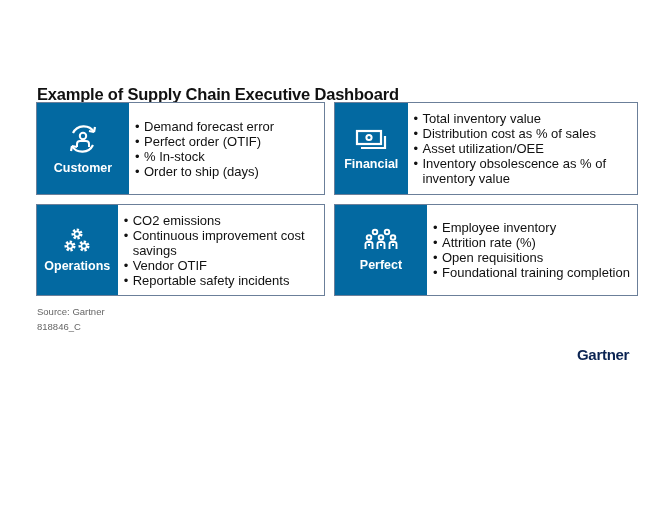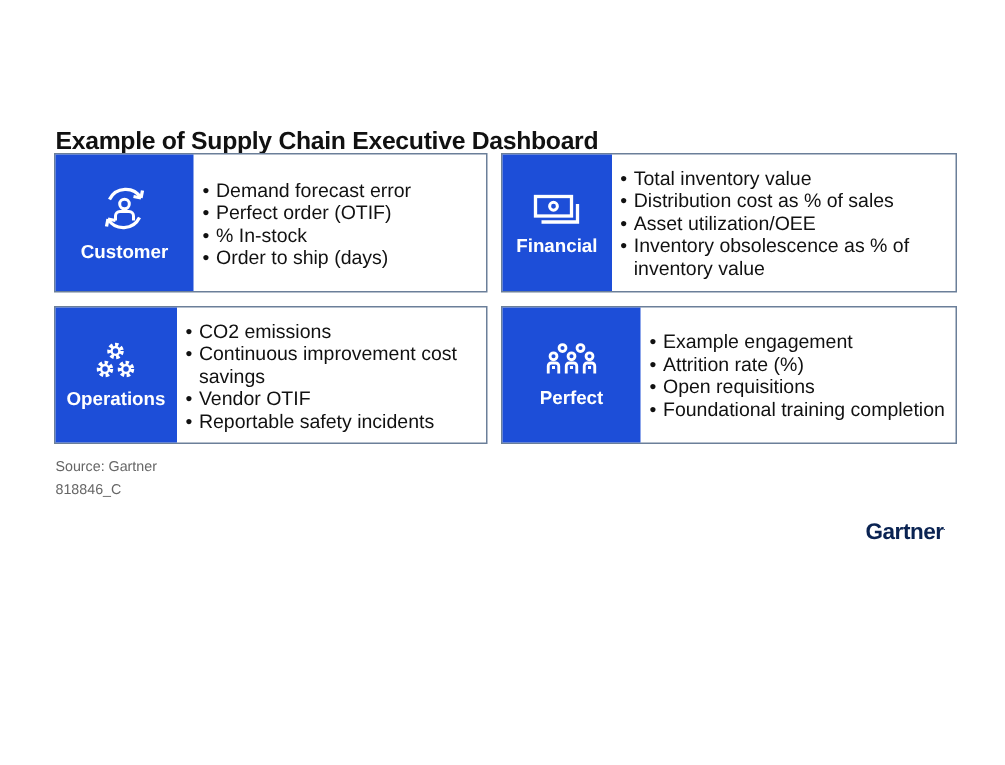--- a/index.html
+++ b/index.html
@@ -2,21 +2,21 @@
 <html><head>
 <meta charset="utf-8">
 <style>
   html, body { margin: 0; padding: 0; background: #ffffff; }
   body { width: 670px; height: 510px; position: relative; overflow: hidden;
          font-family: "Liberation Sans", sans-serif; color: #111; }
   .title { position: absolute; left: 37px; top: 68px; font-size: 16.5px; font-weight: bold;
            color: #111; letter-spacing: -0.2px; margin-top: 17px; }
   .card { position: absolute; box-sizing: border-box; border: 1.5px solid #6b7f99;
           background: #fff; display: flex; }
-  .card .side { width: 92px; background: #1d4ed8; color: #fff; display: flex;
+  .card .side { width: 92px; background: #0369a1; color: #fff; display: flex;
                 flex-direction: column; align-items: center; justify-content: center; }
   .card .side .label { font-weight: bold; font-size: 12.5px; margin-top: 6px; }
   .card .side svg { display: block; }
   .card ul { list-style: none; margin: 0; padding: 0 0 0 6px; align-self: center;
              font-size: 13px; line-height: 15px; color: #111; }
   .card li { position: relative; padding-left: 9px; }
   .card li::before { content: "•"; position: absolute; left: 0; top: 0; }
   #c1 { left: 36px; top: 102px; width: 289px; height: 93px; }
   #c2 { left: 334px; top: 102px; width: 304px; height: 93px; }
   #c3 { left: 36px; top: 204px; width: 289px; height: 92px; }
@@ -103,21 +103,21 @@
           <circle cx="17" cy="9.5" r="2.3"></circle>
           <circle cx="29" cy="9.5" r="2.3"></circle>
         <path d="M1.5 21 v-5 a2 2 0 0 1 2 -2 h3 a2 2 0 0 1 2 2 v5 M4 17 h2"></path>
         <path d="M13.5 21 v-5 a2 2 0 0 1 2 -2 h3 a2 2 0 0 1 2 2 v5 M16 17 h2"></path>
         <path d="M25.5 21 v-5 a2 2 0 0 1 2 -2 h3 a2 2 0 0 1 2 2 v5 M28 17 h2"></path>
       </g>
     </svg>
     <div class="label">Perfect</div>
   </div>
   <ul>
-    <li>Example engagement</li>
+    <li>Employee inventory</li>
     <li>Attrition rate (%)</li>
     <li>Open requisitions</li>
     <li>Foundational training completion</li>
   </ul>
 </div>
 
 <div class="source">Source: Gartner</div>
 <div class="code">818846_C</div>
 <div class="logo"><span>Gartner</span><sup>.</sup></div>
 

